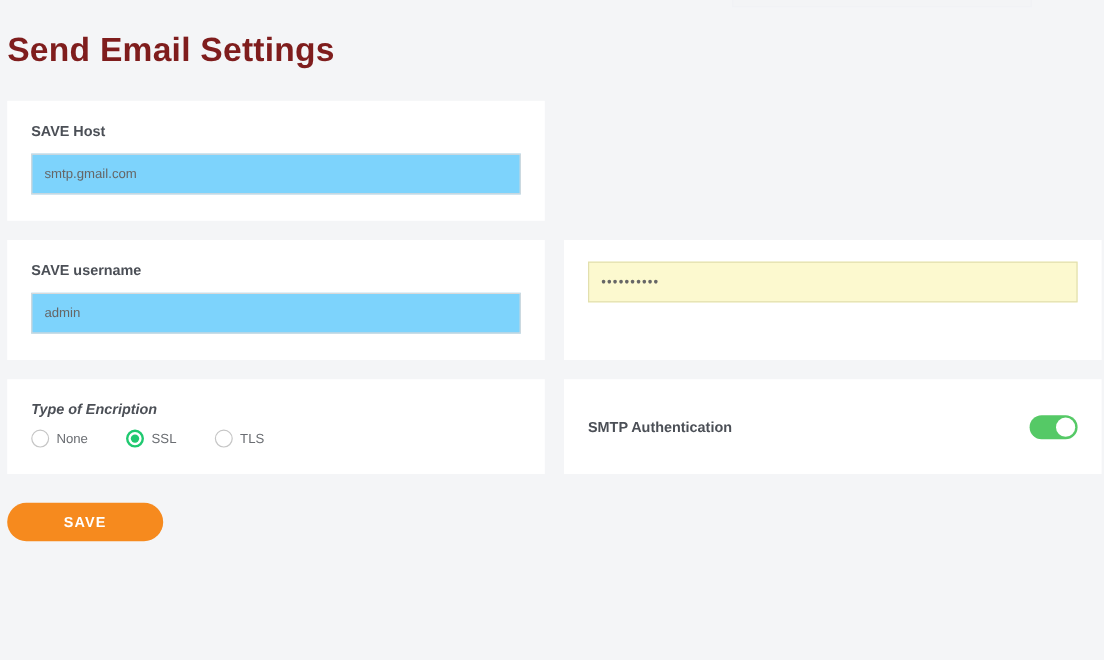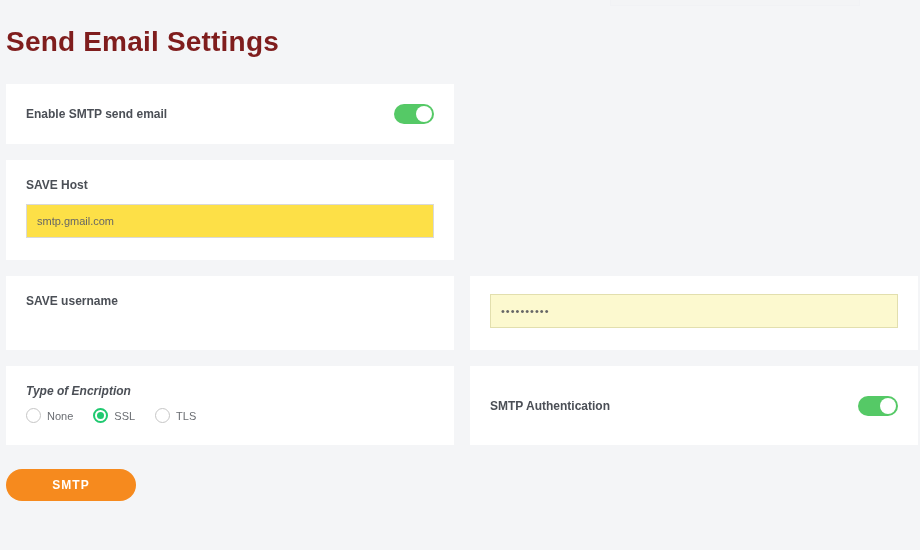--- a/index.html
+++ b/index.html
@@ -45,21 +45,21 @@
     display: flex;
     align-items: center;
     justify-content: space-between;
     padding: 20px 20px;
   }
   .card-inline .card-label { margin-bottom: 0; }
   .input {
     width: 100%;
     height: 34px;
     border: 1px solid #d9d9d9;
-    background: #fde047;
+    background: #7dd3fc;
     padding: 0 10px;
     font-size: 11px;
     color: #666;
     outline: none;
   }
   .input.yellow {
     background: #fcf9cf;
     border: 1px solid #e2dfae;
     letter-spacing: 1px;
     font-size: 11px;
@@ -78,21 +78,21 @@
     position: absolute;
     top: 2px;
     width: 16px;
     height: 16px;
     background: #fff;
     border-radius: 50%;
   }
   .toggle.on .knob { right: 2px; }
   .radios {
     display: flex;
-    gap: 20px;
+    gap: 32px;
     align-items: center;
   }
   .radio {
     display: flex;
     align-items: center;
     gap: 6px;
     cursor: pointer;
   }
   .radio .circle {
     width: 15px;
@@ -143,41 +143,34 @@
 </style>
 </head>
 <body>
 
 <div class="page">
   <div class="ghost-tabs"></div>
 
   <h1>Send Email Settings</h1>
 
   
-  <div class="row">
-    <div class="card full card-inline">
-      <span class="card-label">Enable SMTP send email</span>
-      <span class="toggle on">
-          <span class="knob"></span>
-        </span>
-    </div>
-  </div>
 
   
   <div class="row">
     <div class="card half">
       <span class="card-label">SAVE Host</span>
       <input class="input" type="text" value="smtp.gmail.com" style="">
     </div>
   </div>
 
   
   <div class="row">
     <div class="card half">
       <span class="card-label">SAVE username</span>
+      <input class="input" type="text" value="admin" style="">
     </div>
     <div class="card half">
       <input class="input yellow" type="text" value="••••••••••" style="">
     </div>
   </div>
 
   
   <div class="row">
     <div class="card half">
       <span class="card-label tight">Type of Encription</span>
@@ -197,14 +190,14 @@
       </div>
     </div>
     <div class="card half card-inline">
       <span class="card-label">SMTP Authentication</span>
       <span class="toggle on">
           <span class="knob"></span>
         </span>
     </div>
   </div>
 
-  <button class="save-btn">SMTP</button>
+  <button class="save-btn">SAVE</button>
 </div>
 
 </body></html>

